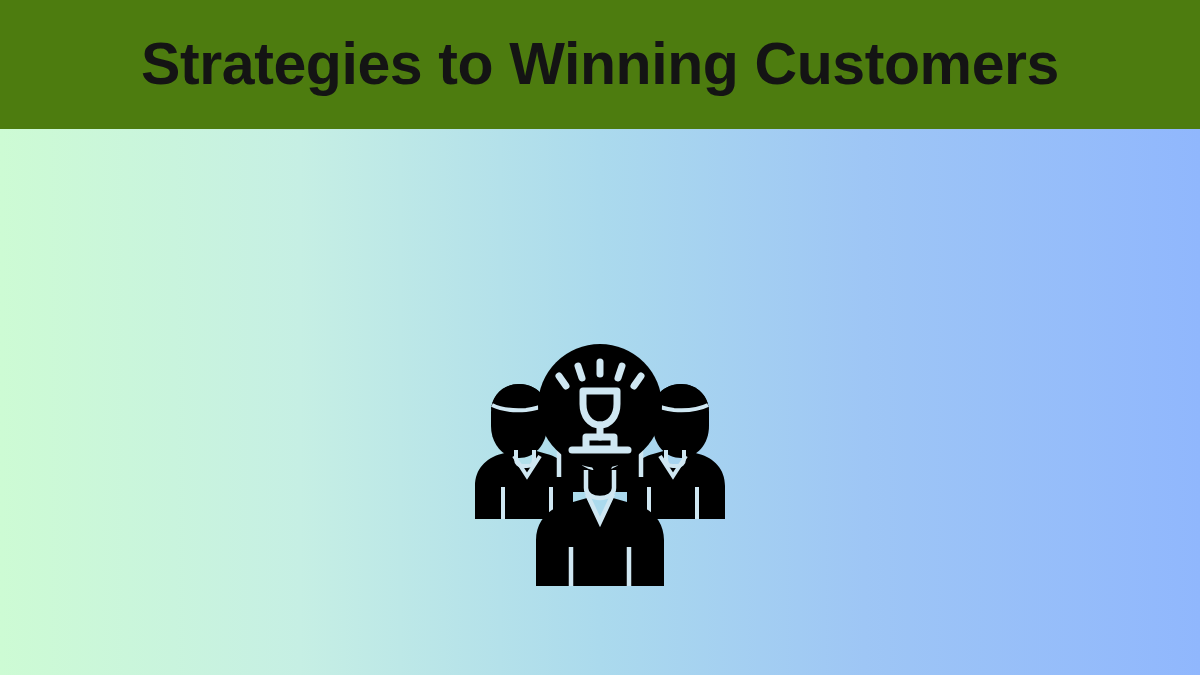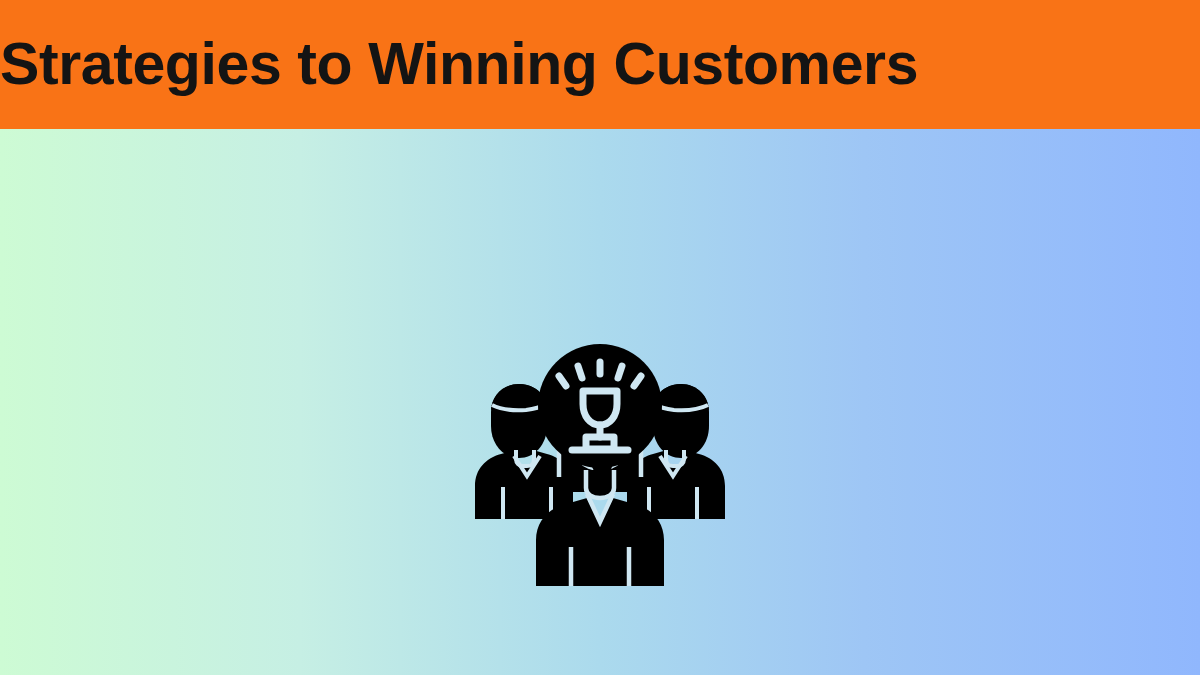--- a/index.html
+++ b/index.html
@@ -17,23 +17,24 @@
     width:1200px;
     height:675px;
     display:flex;
     flex-direction:column;
   }
 
   
   .header {
     flex:0 0 129px;
     width:100%;
-    background:#f97316;
+    background:#4d7c0f;
     display:flex;
     align-items:center;
+    justify-content:center;
   }
 
   .header-title {
     font-family:"Liberation Sans", sans-serif;
     font-weight:700;
     font-size:59px;
     line-height:1.02;
     letter-spacing:-0.4px;
     color:#141414;
     text-align:center;

